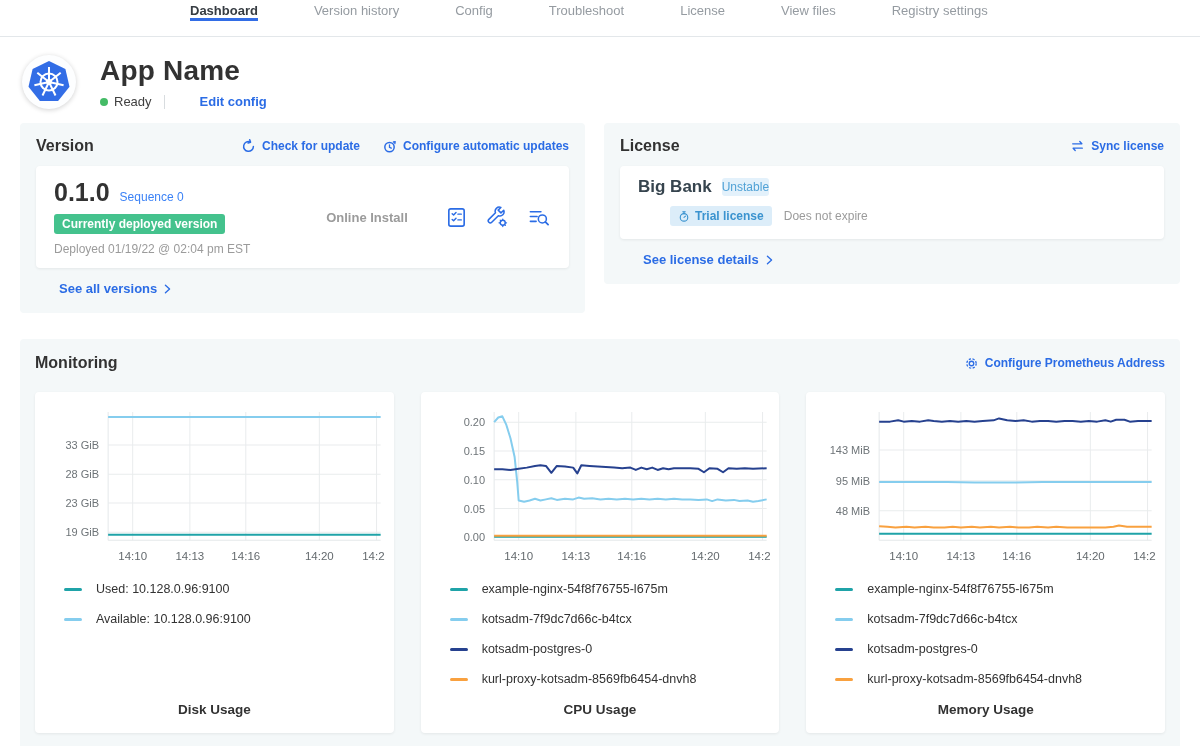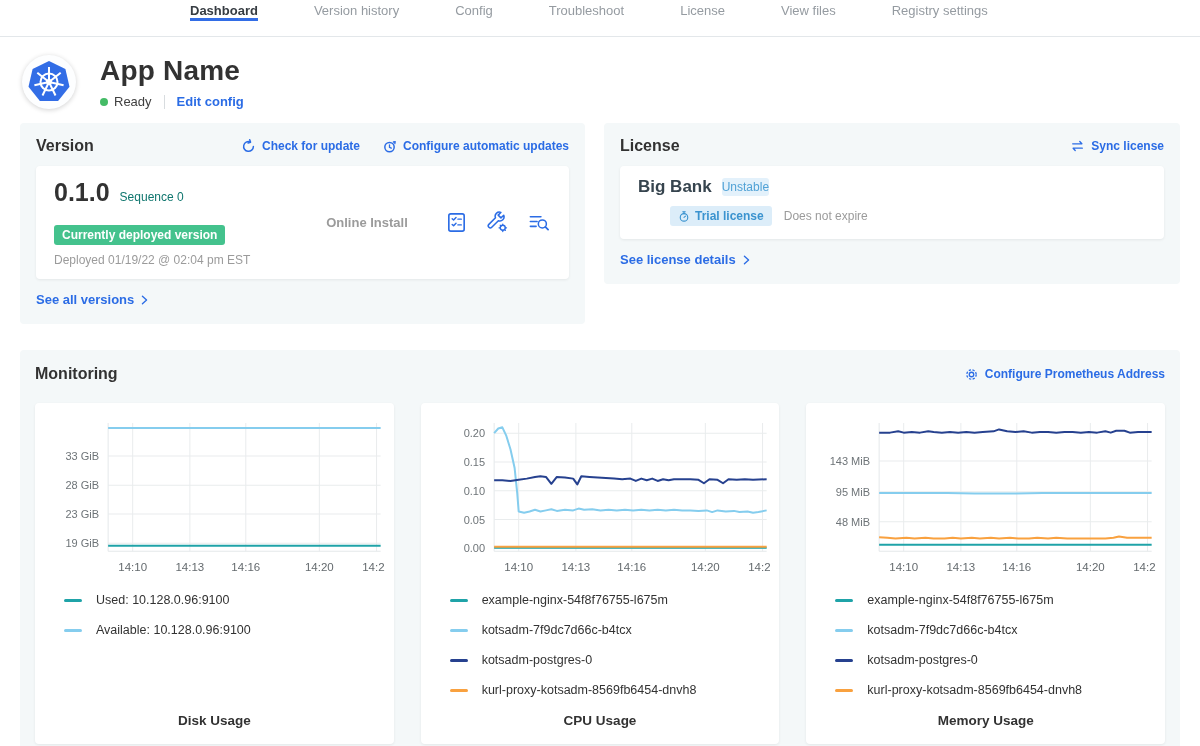--- a/index.html
+++ b/index.html
@@ -13,41 +13,41 @@
   
   .app-header { display:flex; align-items:center; padding:18px 0 0 22px; }
   .logo-wrap { width:54px; height:54px; border-radius:50%; background:#fdfeff; box-shadow:0 1px 5px rgba(0,0,0,.18); display:flex; align-items:center; justify-content:center; }
   .app-meta { margin-left:24px; }
   .app-title { font-size:28px; font-weight:bold; color:#323232; letter-spacing:.2px; }
   .app-status-row { display:flex; align-items:center; margin-top:7px; font-size:13px; }
   .ready-dot { width:8px; height:8px; border-radius:50%; background:#44bb66; margin-right:6px; }
   .status-text { color:#404040; }
   .vdiv { width:1px; height:14px; background:#d8dcdf; margin:0 12px; }
   .link { color:#2b6ce5; font-weight:bold; cursor:pointer; text-decoration:none; }
-  .link12 { font-size:12px; } .link13 { font-size:13px; }
+  .link12 { font-size:12px; } .link13 { font-size:13px;margin-left:23px; }
 
   
   .cards-row { display:flex; gap:19px; margin:14px 20px 0; align-items:flex-start; }
   .panel { background:#f4f8f9; border-radius:4px; padding:14px 16px 16px; }
   .panel-version { width:565px; }
   .panel-license { flex:1; }
   .panel-head { display:flex; align-items:center; justify-content:space-between; }
   .panel-title { font-size:16px; font-weight:bold; color:#323232; }
   .head-links { display:flex; align-items:center; gap:22px; }
   .icon-link { display:flex; align-items:center; gap:6px; }
   .icon-link svg { display:block; }
 
   .white-box { background:#fff; border-radius:4px; box-shadow:0 1px 3px rgba(0,0,0,.07); margin-top:11px; }
 
   .version-box { padding:12px 18px; display:flex; align-items:center; }
   .ver-left { width:235px; }
   .ver-number-row { display:flex; align-items:baseline; }
   .ver-number { font-size:25px; font-weight:bold; color:#323232; }
-  .ver-seq { font-size:12px; color:#0f766e; margin-left:10px; }
-  .deployed-badge { display:inline-block; margin-top:18px; background:#44c28d; color:#fff; font-size:12px; font-weight:bold; padding:3px 8px; border-radius:3px; }
+  .ver-seq { font-size:12px; color:#3b82f6; margin-left:10px; }
+  .deployed-badge { display:inline-block; margin-top:7px; background:#44c28d; color:#fff; font-size:12px; font-weight:bold; padding:3px 8px; border-radius:3px; }
   .deployed-at { margin-top:8px; font-size:12px; color:#9b9b9b; }
   .install-type { flex:1; text-align:center; font-size:13px; font-weight:bold; color:#9b9b9b; }
   .ver-icons { display:flex; align-items:center; gap:18px; color:#2b6ce5; }
   .ver-icons svg { display:block; cursor:pointer; }
   .see-link { display:inline-flex; align-items:center; gap:5px; margin-top:13px; }
 
   .license-box { padding:11px 18px 13px; }
   .lic-name-row { display:flex; align-items:center; }
   .lic-name { font-size:17px; font-weight:bold; color:#36444e; }
   .badge-channel { margin-left:10px; background:#e3f1fb; color:#51a2d6; font-size:12px; padding:2px 0; border-radius:3px; }

